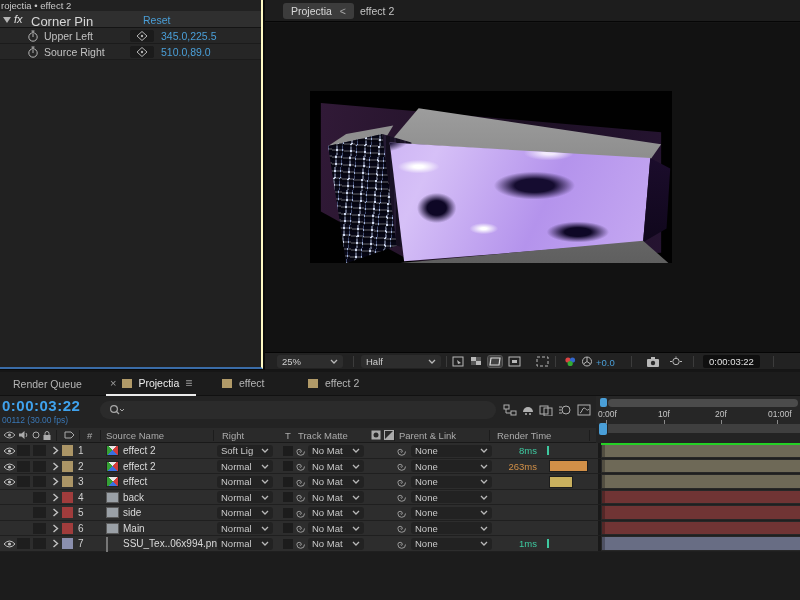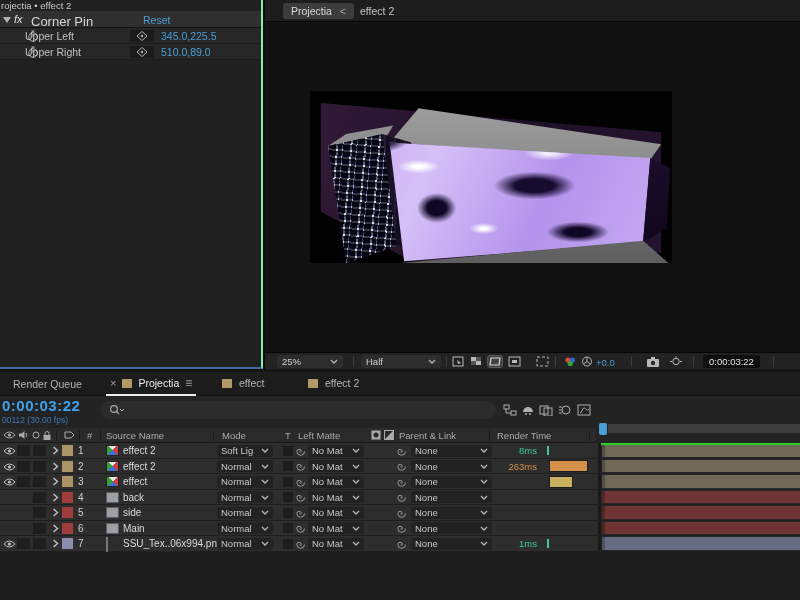--- a/index.html
+++ b/index.html
@@ -5,31 +5,31 @@
   * { margin:0; padding:0; box-sizing:border-box; }
   html,body { width:800px; height:600px; overflow:hidden; background:#161616;
     font-family:"Liberation Sans", sans-serif; color:#c8c8c8; }
   svg { display:block; }
 
   
   #top { position:absolute; left:0; top:0; width:800px; height:370px; background:#0a0a0a; }
 
   
   #ec { position:absolute; left:0; top:0; width:263px; height:369px; background:#212121;
-        border-right:2px solid #86efac; border-bottom:2px solid #3a6ca8; }
+        border-right:2px solid #fef9c3; border-bottom:2px solid #3a6ca8; }
   #ec-title { position:absolute; left:1px; top:0; font-size:9.5px; color:#c9c9c9; white-space:nowrap; }
   #fx-row { position:absolute; left:0; top:11px; width:100%; height:17px; background:#2f2f2f;
             border-bottom:1px solid #141414; }
   #fx-row .tri { position:absolute; left:3px; top:6px; }
   #fx-row .fx { position:absolute; left:14px; top:2px; font-style:italic; font-size:11px; color:#e0e0e0; }
   #fx-row .ename { position:absolute; left:31px; top:3px; font-size:13px; color:#d6d6d6; }
   #fx-row .reset { position:absolute; left:143px; top:3px; font-size:10.5px; color:#4a9fd8; }
   .ecrow { position:relative; width:100%; height:16px; background:#262626; border-bottom:1px solid #1b1b1b; }
   .ecrow .sw { position:absolute; left:27px; top:2px; }
-  .ecrow .plabel { position:absolute; left:25px; top:2px; font-size:10.5px; color:#c2c2c2; }
+  .ecrow .plabel { position:absolute; left:44px; top:2px; font-size:10.5px; color:#c2c2c2; }
   .ecrow .targetchip { position:absolute; left:130px; top:2px; width:24px; height:12px; background:#1b1b1b;
         border-radius:2px; display:flex; align-items:center; justify-content:center; }
   .ecrow .pval { position:absolute; left:161px; top:2px; font-size:10.5px; color:#4a9fd8; }
   #ec-props { position:absolute; left:0; top:28px; width:100%; }
 
   
   #viewer { position:absolute; left:265px; top:0; width:535px; height:370px; background:#151515; }
   #vtabs { position:absolute; left:0; top:0; width:100%; height:22px; background:#1d1d1d; border-bottom:1px solid #060606; }
   #vtab-chip { position:absolute; left:18px; top:3px; height:16px; background:#3c3c3c; border-radius:3px;
        display:flex; align-items:center; gap:8px; padding:0 8px; font-size:10.5px; color:#d8d8d8; }
@@ -171,21 +171,21 @@
     </span>
     <span class="pval">345.0,225.5</span>
   </div>
         <div class="ecrow">
     <svg class="sw" width="12" height="12">
       <circle cx="6" cy="7" r="4.2" fill="none" stroke="#b5b5b5"></circle>
             <line x1="6" y1="7" x2="6" y2="4" stroke="#b5b5b5"></line>
             <line x1="4.5" y1="1" x2="7.5" y2="1" stroke="#b5b5b5"></line>
             <line x1="6" y1="2.8" x2="6" y2="1" stroke="#b5b5b5"></line>
           </svg>
-    <span class="plabel">Upper Right</span>
+    <span class="plabel">Source Right</span>
     <span class="targetchip">
       <svg width="12" height="10">
         <polygon points="6,0.5 11,5 6,9.5 1,5" fill="none" stroke="#b5b5b5"></polygon>
               <circle cx="6" cy="5" r="1.2" fill="#b5b5b5"></circle>
             </svg>
     </span>
     <span class="pval">510.0,89.0</span>
   </div>
       </div>
   </div>
@@ -323,20 +323,34 @@
     <svg class="tlicon" style="left:558px;" width="14" height="12">
       <circle cx="8" cy="6" r="4" fill="none" stroke="#b0b0b0"></circle>
         <line x1="1" y1="3" x2="4" y2="3" stroke="#b0b0b0"></line>
         <line x1="1" y1="6" x2="3.5" y2="6" stroke="#b0b0b0"></line>
         <line x1="1" y1="9" x2="4" y2="9" stroke="#b0b0b0"></line>
       </svg>
     <svg class="tlicon" style="left:577px;" width="14" height="12">
       <rect x="1" y="1" width="12" height="10" fill="none" stroke="#b0b0b0"></rect>
         <path d="M3 9 C5 9 5 4 7 4 S10 8 12 5" fill="none" stroke="#b0b0b0"></path>
       </svg>
+    <div id="ruler">
+      <div id="navbar"></div>
+      <div id="nav-cti"></div>
+      <div id="ruler-labels">
+          <span class="rlabel" style="left: 2px;">0:00f</span>
+          <span class="rtick" style="left: 10px;"></span>
+          <span class="rlabel" style="left: 62px;">10f</span>
+          <span class="rtick" style="left: 68px;"></span>
+          <span class="rlabel" style="left: 119px;">20f</span>
+          <span class="rtick" style="left: 125px;"></span>
+          <span class="rlabel" style="left: 172px;">01:00f</span>
+          <span class="rtick" style="left: 181px;"></span>
+        </div>
+    </div>
   </div>
 
   <div id="tl-head">
     <svg class="hic" style="left:3px;" width="13" height="10">
       <path d="M1 5 Q6.5 -1 12 5 Q6.5 11 1 5 Z" fill="none" stroke="#ababab"></path>
         <circle cx="6.5" cy="5" r="1.6" fill="#ababab"></circle>
       </svg>
     <svg class="hic" style="left:18px;" width="11" height="10">
       <polygon points="1,3.5 3.5,3.5 6.5,1 6.5,9 3.5,6.5 1,6.5" fill="#ababab"></polygon>
         <path d="M8 3 a3 3 0 0 1 0 4" fill="none" stroke="#ababab"></path>
@@ -350,23 +364,23 @@
       </svg>
     <div class="hsep" style="left:56px;"></div>
     <svg class="hic" style="left:64px;" width="11" height="10">
       <polygon points="1,2 7,2 10,5 7,8 1,8" fill="none" stroke="#ababab"></polygon>
       </svg>
     <div class="hsep" style="left:79px;"></div>
     <span class="hlab" style="left:87px;">#</span>
     <div class="hsep" style="left:100px;"></div>
     <span class="hlab" style="left:106px;">Source Name</span>
     <div class="hsep" style="left:213px;"></div>
-    <span class="hlab" style="left:222px;">Mode</span>
+    <span class="hlab" style="left:222px;">Right</span>
     <span class="hlab" style="left:285px;">T</span>
-    <span class="hlab" style="left:298px;">Left Matte</span>
+    <span class="hlab" style="left:298px;">Track Matte</span>
     <svg class="hic" style="left:371px;" width="10" height="10">
       <rect x="0.5" y="0.5" width="9" height="9" fill="#ababab"></rect>
         <circle cx="5" cy="5" r="2.5" fill="#2a2a2a"></circle>
       </svg>
     <svg class="hic" style="left:384px;" width="10" height="10">
       <rect x="0.5" y="0.5" width="9" height="9" fill="none" stroke="#ababab"></rect>
         <polygon points="0.5,9.5 9.5,0.5 9.5,9.5" fill="#ababab"></polygon>
       </svg>
     <div class="hsep" style="left:394px;"></div>
     <span class="hlab" style="left:399px;">Parent &amp; Link</span>

